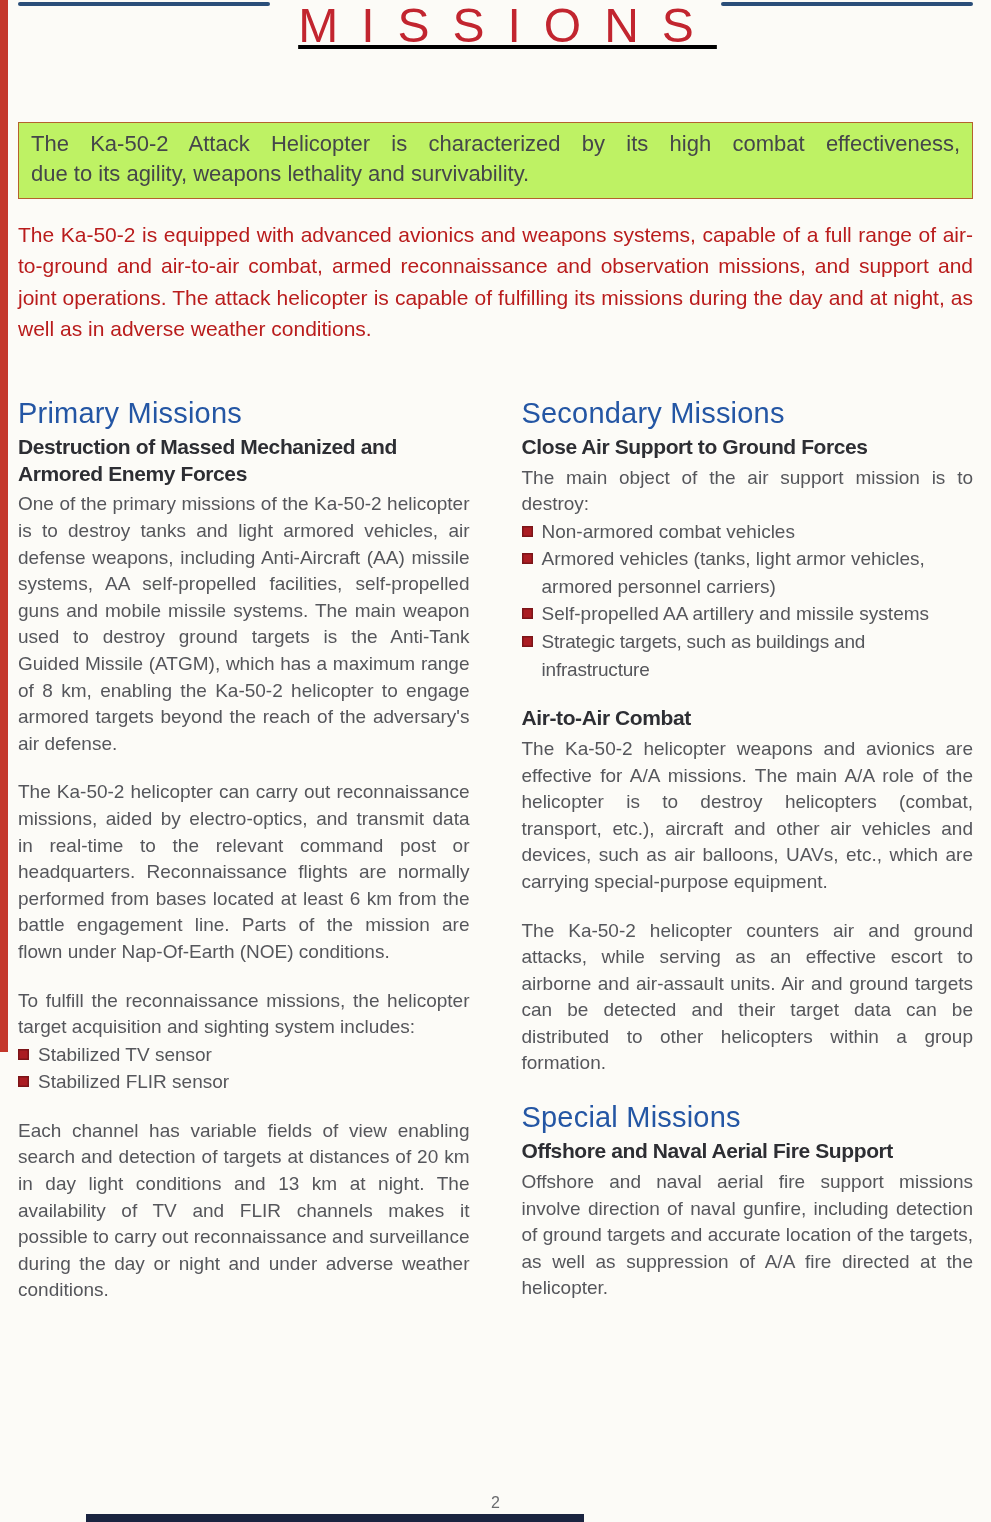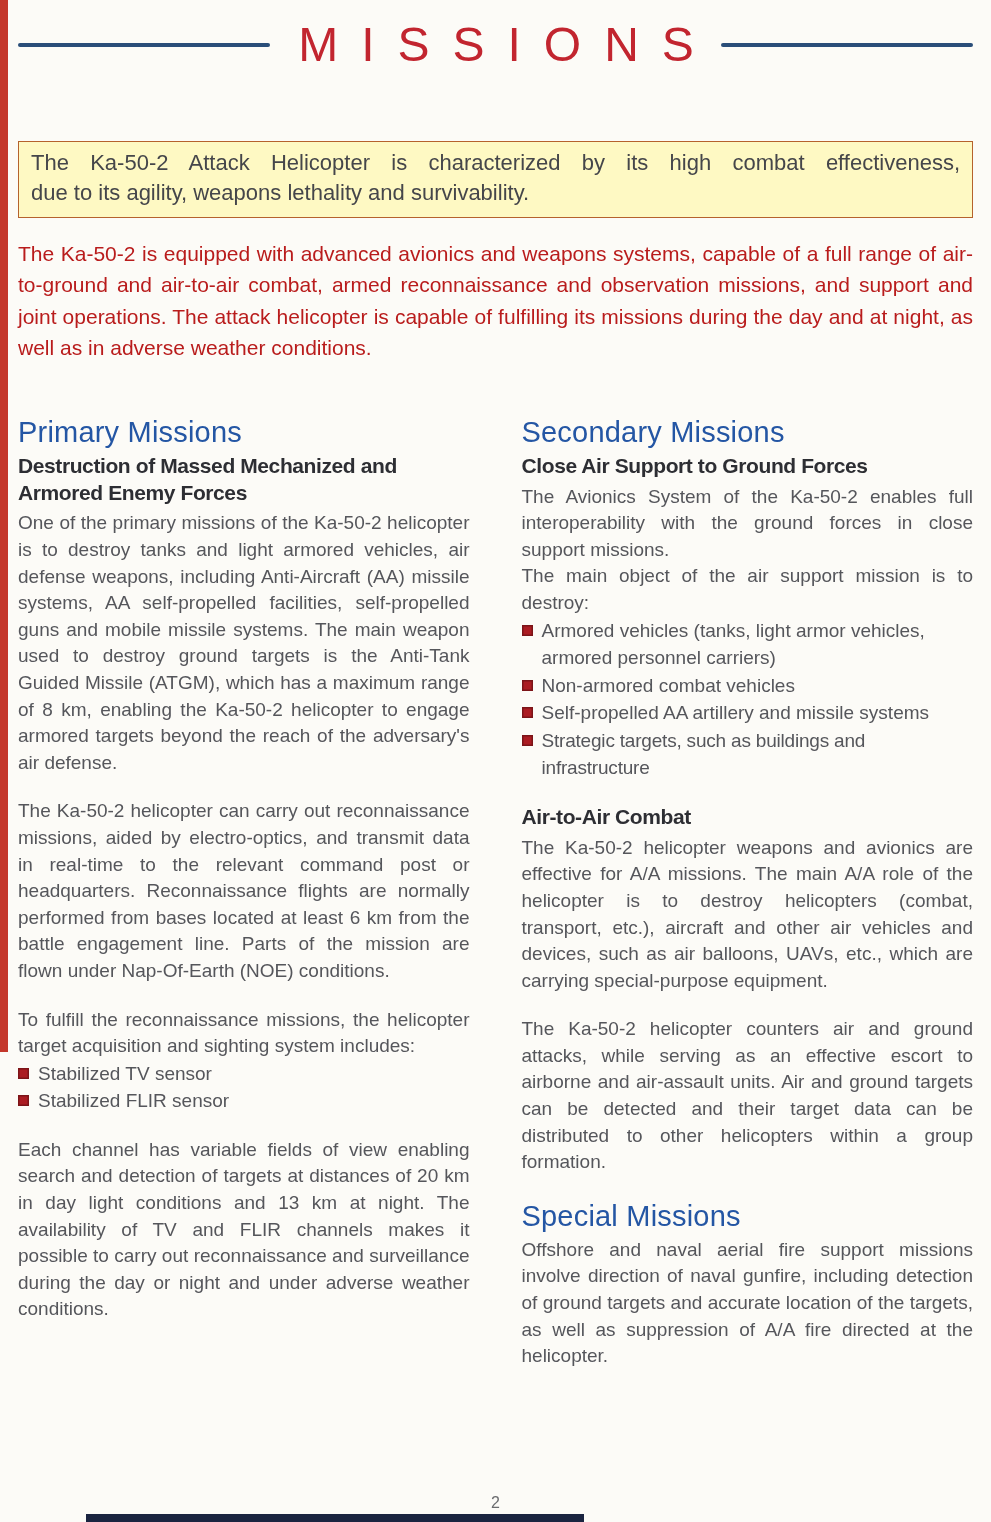--- a/index.html
+++ b/index.html
@@ -21,43 +21,44 @@
   }
   .bottom-bar {
     position: absolute; left: 86px; bottom: 0;
     width: 498px; height: 8px;
     background: #1a2440;
   }
   .content { position: relative; padding: 0 18px; }
 
   
   .title-row {
-    display: flex; align-items: center;
-    padding-top: 21px;
+    display: flex; align-items: flex-start;
+    padding-top: 2px;
+    text-decoration: underline;
   }
   .rule {
     flex: 1; height: 4px;
     background: #2a4e79;
     border-radius: 2px;
   }
   h1.page-title {
     margin: 0 4px 0 28px;
     font-size: 48px;
     font-weight: 400;
     letter-spacing: 23px;
     color: #c2252f;
     white-space: nowrap;
     line-height: 1.0;
   }
 
   
   .highlight-box {
     margin-top: 72px;
     border: 1px solid #b5622d;
-    background: #fef9c3;
+    background: #bef264;
     padding: 6px 12px 8px 12px;
     color: #45464a;
     font-size: 22px;
     line-height: 1.38;
   }
   .highlight-line1 { text-align: justify; text-align-last: justify; }
   .highlight-line2 { text-align: left; }
 
   
   .intro {
@@ -176,47 +177,47 @@
           </li>
         </ul>
 
         <p>Each channel has variable fields of view enabling search and detection of targets at distances of 20 km in day light conditions and 13 km at night. The availability of TV and FLIR channels makes it possible to carry out reconnaissance and surveillance during the day or night and under adverse weather conditions.</p>
       </div>
 
       <div class="col">
         <h2 class="section-heading">Secondary Missions</h2>
 
         <h3 class="sub-heading first">Close Air Support to Ground Forces</h3>
-        <p class="tight">The Avionics System of the Ka-50-2 enables full interoperability with the ground forces in close support missions.</p>
         <p class="tight">The main object of the air support mission is to destroy:</p>
         <ul class="bullet-list">
           <li>
             <span class="sq"></span>
+            <span>Non-armored combat vehicles</span>
+          </li>
+          <li>
+            <span class="sq"></span>
             <span>Armored vehicles (tanks, light armor vehicles, armored personnel carriers)</span>
-          </li>
-          <li>
-            <span class="sq"></span>
-            <span>Non-armored combat vehicles</span>
           </li>
           <li>
             <span class="sq"></span>
             <span>Self-propelled AA artillery and missile systems</span>
           </li>
           <li class="small">
             <span class="sq"></span>
             <span>Strategic targets, such as buildings and infrastructure</span>
           </li>
         </ul>
 
         <h3 class="sub-heading">Air-to-Air Combat</h3>
         <p>The Ka-50-2 helicopter weapons and avionics are effective for A/A missions. The main A/A role of the helicopter is to destroy helicopters (combat, transport, etc.), aircraft and other air vehicles and devices, such as air balloons, UAVs, etc., which are carrying special-purpose equipment.</p>
 
         <p>The Ka-50-2 helicopter counters air and ground attacks, while serving as an effective escort to airborne and air-assault units. Air and ground targets can be detected and their target data can be distributed to other helicopters within a group formation.</p>
 
         <h2 class="section-heading mt">Special Missions</h2>
+        <h3 class="sub-heading first">Offshore and Naval Aerial Fire Support</h3>
         <p>Offshore and naval aerial fire support missions involve direction of naval gunfire, including detection of ground targets and accurate location of the targets, as well as suppression of A/A fire directed at the helicopter.</p>
       </div>
 
     </div>
   </div>
 
   <div class="page-number">2</div>
   <div class="bottom-bar"></div>
 </div>
 

